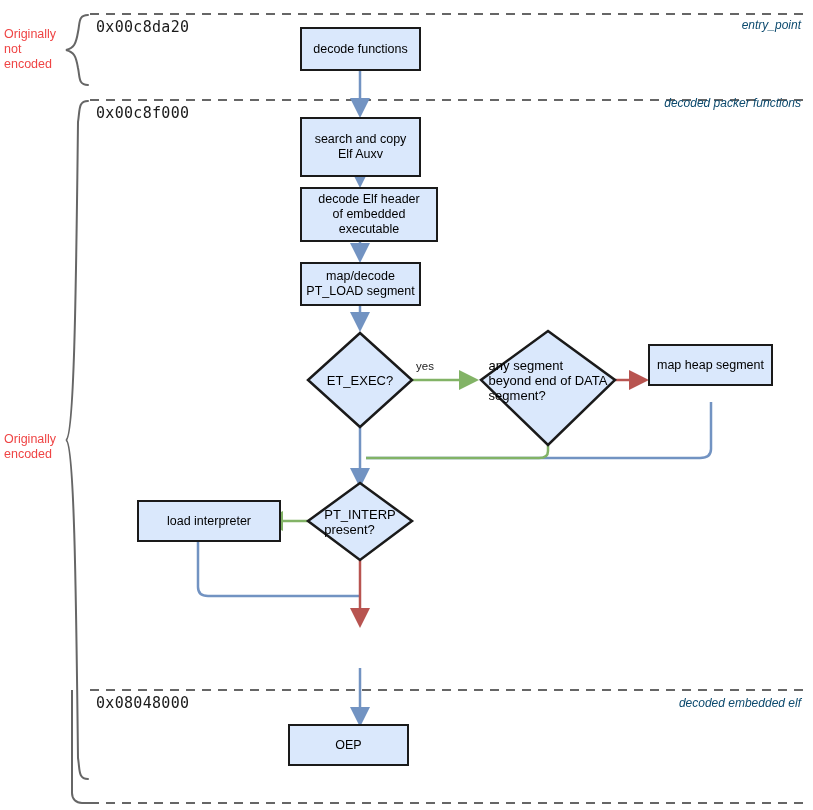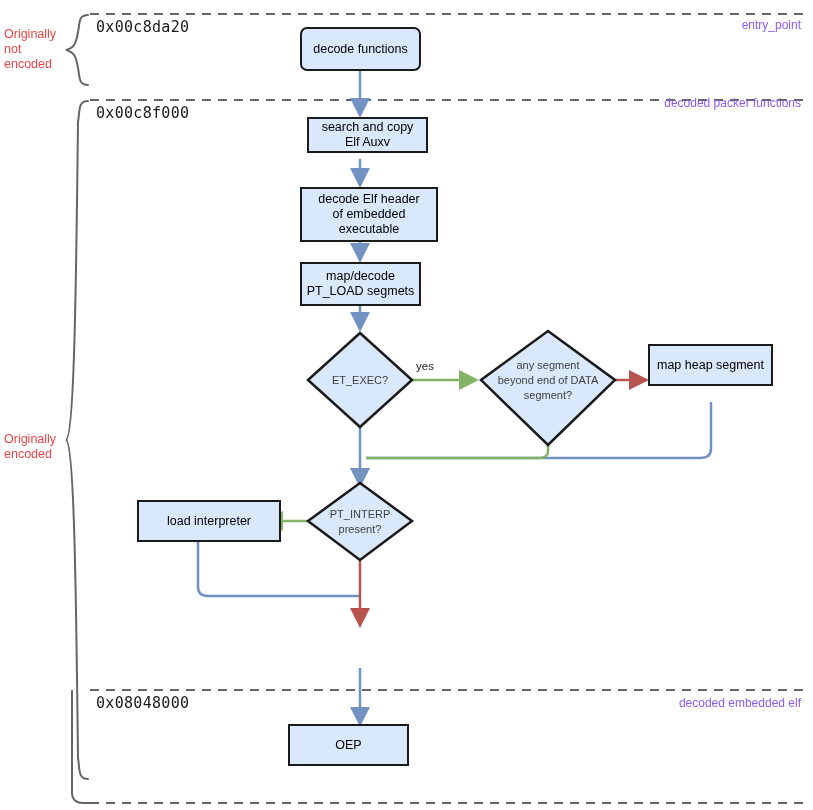--- a/index.html
+++ b/index.html
@@ -34,45 +34,46 @@
     display: flex;
     align-items: center;
     justify-content: center;
     text-align: center;
     white-space: pre-line;
     z-index: 3;
   }
   .diamond-label {
     position: absolute;
     z-index: 4;
-    font-size: 11px;
+    font-size: 13px;
     line-height: 15px;
-    color: #404040;
-    text-align: center;
+    color: #000000;
+    text-align: left;
     white-space: pre-line;
     display: flex;
     align-items: center;
     justify-content: center;
     pointer-events: none;
   }
   .addr {
     position: absolute;
     font-family: "DejaVu Sans Mono", monospace;
     font-size: 15px;
     color: #1a1a1a;
     letter-spacing: 0.3px;
     z-index: 2;
     text-align: center;
   }
   .zone-label {
     position: absolute;
     font-size: 12px;
-    color: #8b5cf6;
+    color: #0c4a6e;
     z-index: 2;
     text-align: right;
+    font-style: italic;
   }
   .brace-label {
     position: absolute;
     font-size: 12.5px;
     line-height: 15px;
     color: #ef4444;
     text-align: left;
     white-space: pre-line;
     z-index: 2;
   }
@@ -158,28 +159,28 @@
   <div class="zone-label" style="right:12px; top:18px;">entry_point</div>
   <div class="zone-label" style="right:12px; top:96px;">decoded packer functions</div>
   <div class="zone-label" style="right:12px; top:696px;">decoded embedded elf</div>
 
   <div class="brace-label" style="left:4px; top:27px; width:60px;">Originally
 not
 encoded</div>
   <div class="brace-label" style="left:4px; top:432px; width:60px;">Originally
 encoded</div>
 
-  <div class="node" style="left:300px; top:27px;  width:121px; height:44px;border-radius:7px;">decode functions</div>
-  <div class="node" style="left:300px; top:117px; width:121px; height:36px;margin-left:7px;">search and copy
+  <div class="node" style="left:300px; top:27px;  width:121px; height:44px;">decode functions</div>
+  <div class="node" style="left:300px; top:117px; width:121px; height:60px;">search and copy
 Elf Auxv</div>
   <div class="node" style="left:300px; top:187px; width:138px; height:55px;">decode Elf header
 of embedded
 executable</div>
   <div class="node" style="left:300px; top:262px; width:121px; height:44px;">map/decode
-PT_LOAD segmets</div>
+PT_LOAD segment</div>
   <div class="node" style="left:648px; top:344px; width:125px; height:42px;">map heap segment</div>
   <div class="node" style="left:137px; top:500px; width:144px; height:42px;">load interpreter</div>
   <div class="node" style="left:288px; top:724px; width:121px; height:42px;">OEP</div>
 
   <div class="diamond-label" style="left:306px; top:366px; width:108px; height:28px;">ET_EXEC?</div>
   <div class="diamond-label" style="left:478px; top:357px; width:140px; height:47px;">any segment
 beyond end of DATA
 segment?</div>
   <div class="diamond-label" style="left:310px; top:506px; width:100px; height:32px;">PT_INTERP
 present?</div>

